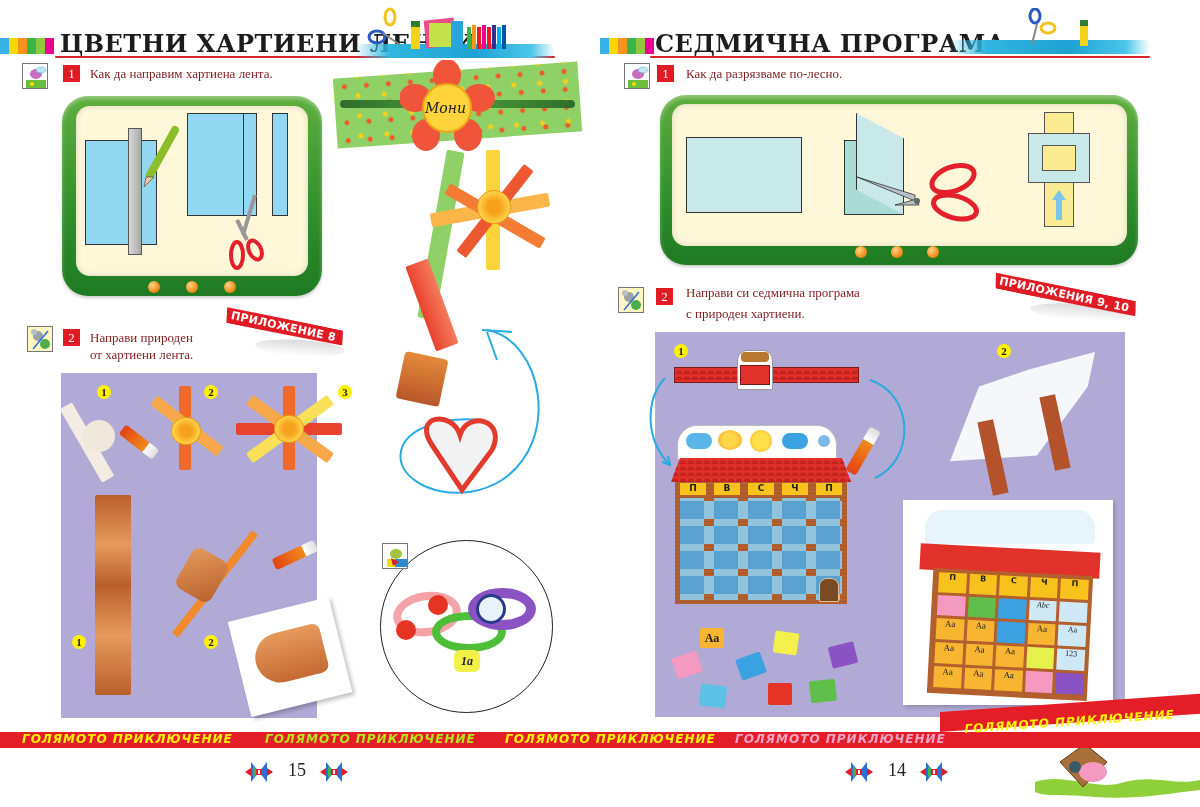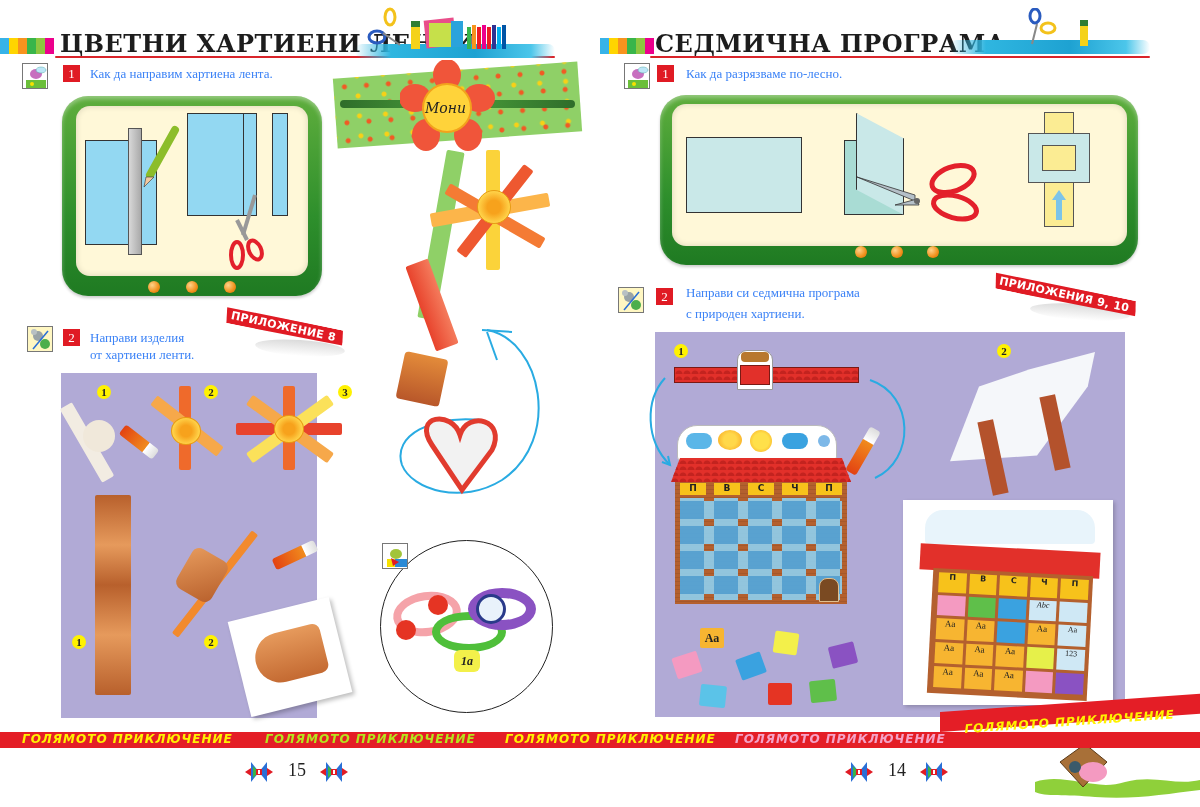--- a/index.html
+++ b/index.html
@@ -11,21 +11,21 @@
   
   .color-bars { position: absolute; display: flex; height: 16px; }
   .color-bars span { width: 9px; height: 16px; display: block; }
   .page-title { position: absolute; font-family: "DejaVu Serif", serif; font-weight: bold; font-size: 24px; color: #1d1d1d; letter-spacing: 0.5px; }
   .title-underline { position: absolute; height: 2px; background: #d9242a; border-radius: 2px; }
   .felt-strip { position: absolute; height: 14px; background: linear-gradient(90deg, rgba(60,190,230,0), #2fb6e0 18%, #1ea2d2 60%, #4cc6ea 88%, rgba(60,190,230,0)); border-radius: 7px; }
 
   
   .step-icon { position: absolute; width: 26px; height: 26px; border: 1px solid #777; background: #fff; overflow: hidden; }
   .step-num { position: absolute; width: 17px; height: 17px; background: #e01b24; color: #fff; font-size: 13px; text-align: center; line-height: 17px; font-family: "Liberation Serif", serif; }
-  .step-text { position: absolute; font-size: 13px; line-height: 17px; color: #3b82f6; }
+  .step-text { position: absolute; font-size: 13px; line-height: 17px; color: #7f1d1d; }
 
   
   .tv-frame { position: absolute; background: linear-gradient(180deg, #5fae3d, #2e8f2c 60%, #1f7a22); border-radius: 26px; box-shadow: inset 0 3px 4px rgba(255,255,255,0.35), 0 2px 3px rgba(0,0,0,0.2); }
   .tv-screen { position: absolute; background: #fff8d8; border-radius: 14px; box-shadow: inset 0 0 6px rgba(0,0,0,0.15); }
   .tv-dot { position: absolute; width: 12px; height: 12px; border-radius: 50%; background: radial-gradient(circle at 35% 35%, #ffd38a, #f0901a 60%, #c9650a); }
 
   .paper-blue { position: absolute; background: #93d8f2; border: 1px solid #333; }
   .paper-pale { position: absolute; background: #c9e8e8; border: 1px solid #333; }
 
   
@@ -159,22 +159,22 @@
   <div class="step-icon" style="left:27px; top:326px;">
     <svg width="26" height="26">
       <rect x="0" y="0" width="26" height="26" fill="#fff7c2"></rect>
       <circle cx="10" cy="9" r="5" fill="#9aa3a6"></circle>
       <circle cx="6" cy="5" r="3" fill="#b8c0c3"></circle>
       <circle cx="17" cy="17" r="5" fill="#4cae4c"></circle>
       <line x1="5" y1="22" x2="20" y2="4" stroke="#2a6fd6" stroke-width="1.5"></line>
     </svg>
   </div>
   <div class="step-num" style="left:63px; top:329px;">2</div>
-  <div class="step-text" style="left:90px; top:329px;">Направи изделия</div>
-  <div class="step-text" style="left:90px; top:346px;">от хартиени ленти.</div>
+  <div class="step-text" style="left:90px; top:329px;">Направи природен</div>
+  <div class="step-text" style="left:90px; top:346px;">от хартиени лента.</div>
 
   <div class="supp-shadow" style="left:255px; top:340px; width:90px;"></div>
   <div class="supp-badge" style="left:222px; top:318px;">ПРИЛОЖЕНИЕ 8</div>
 
   <div class="board" style="left:61px; top:373px; width:256px; height:345px;"></div>
 
   <div class="num-badge" style="left:97px; top:385px;">1</div>
   <div class="strip" style="left:80px; top:400px; width:14px; height:85px; background:#f2ece2; transform:rotate(-30deg);"></div>
   <div class="abs" style="left:83px; top:420px; width:32px; height:32px; border-radius:50%; background:#f0e8da;"></div>
   <div class="glue" style="left:118px; top:436px; width:42px; transform:rotate(38deg);"></div>

